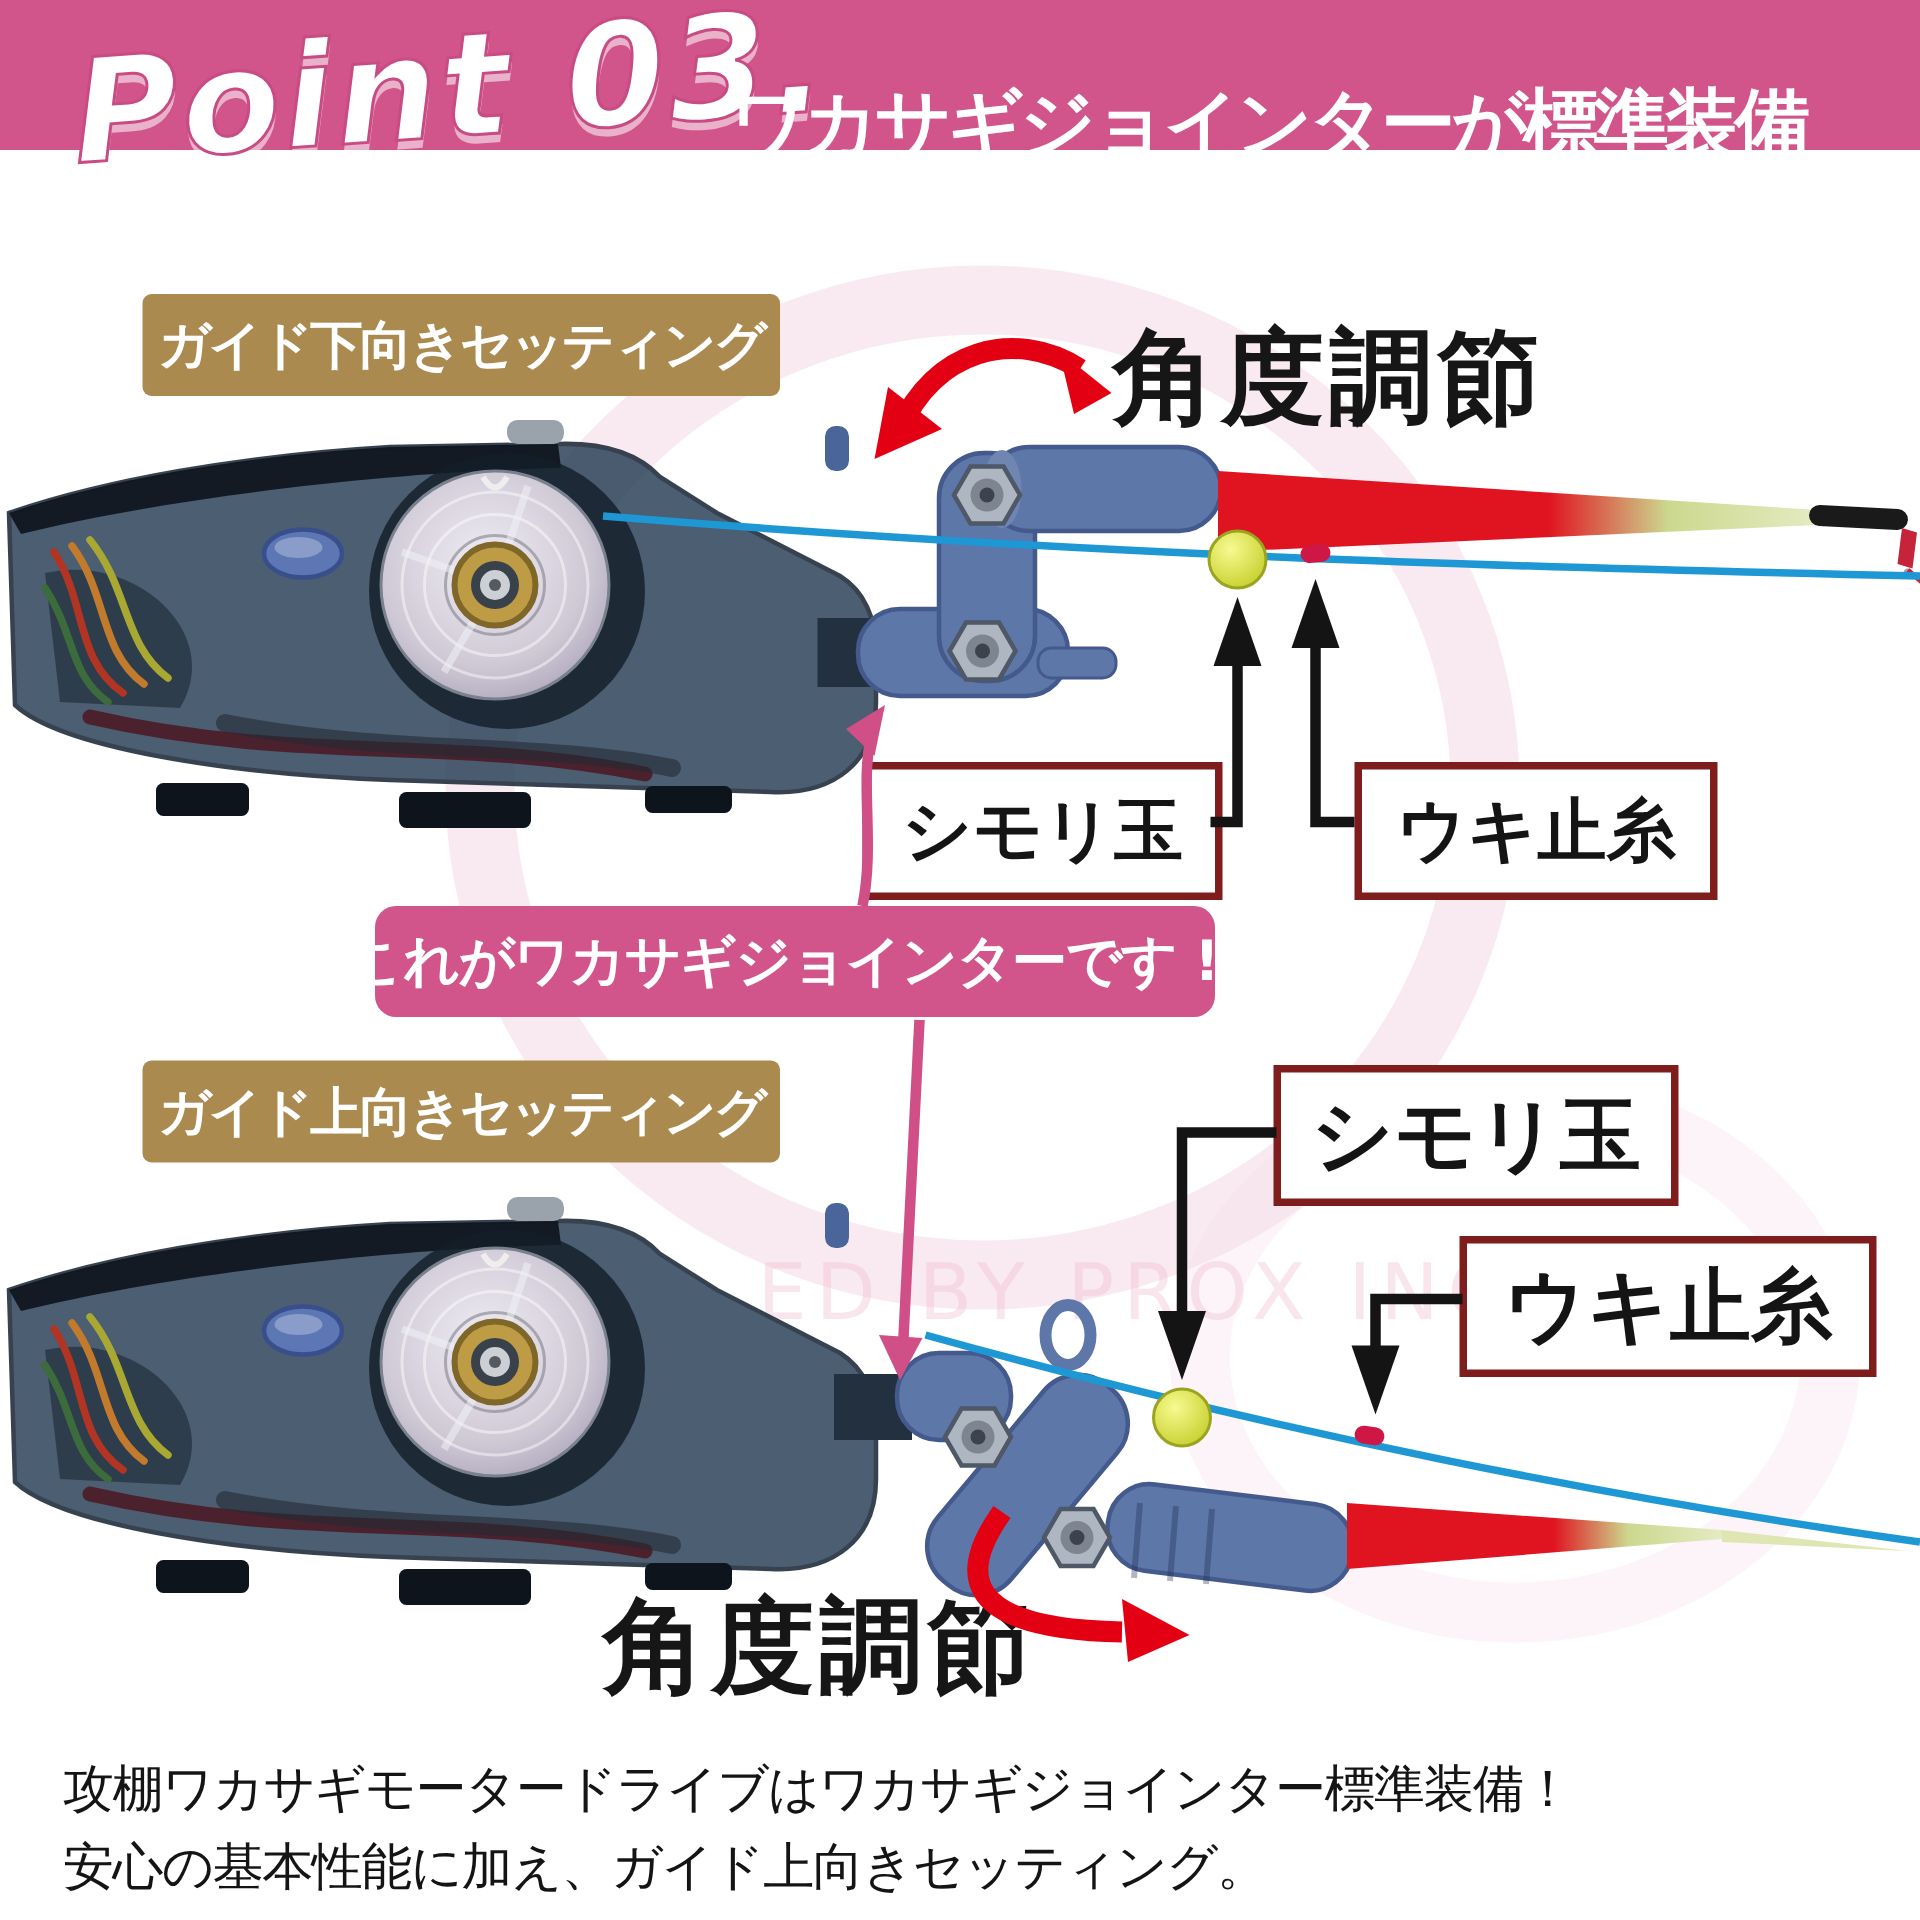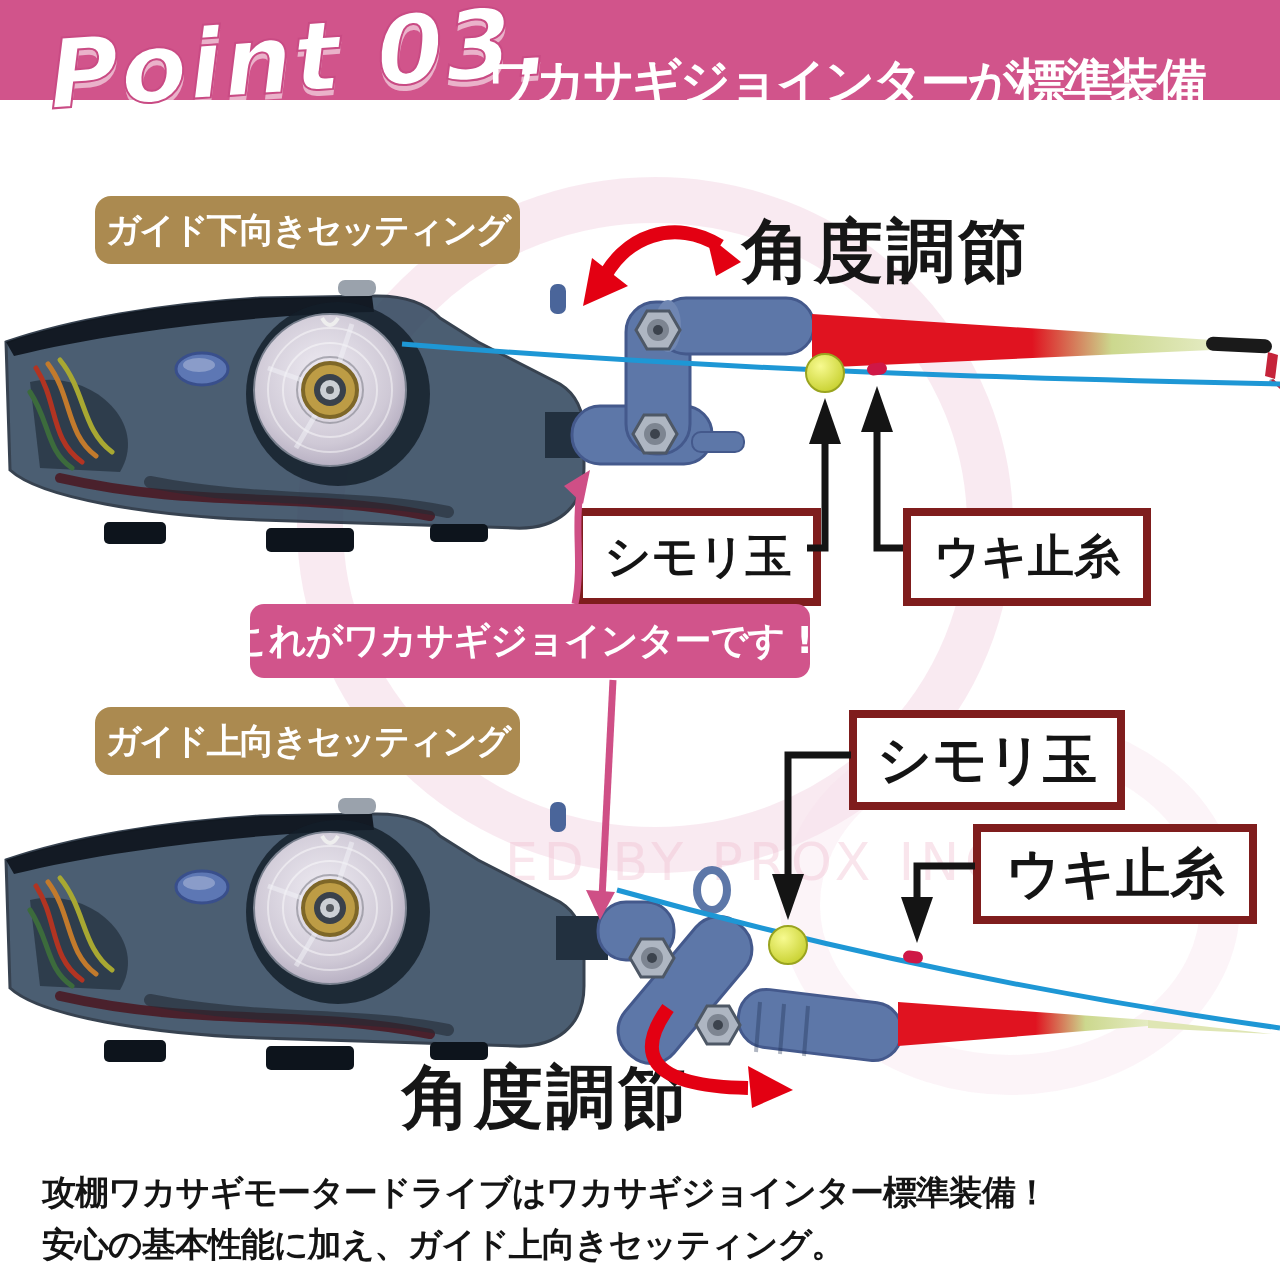--- a/index.html
+++ b/index.html
@@ -8,33 +8,33 @@
   .abs{position:absolute;}
   
   #banner{left:0;top:0;width:1280px;height:100px;background:#d1548b;}
   #point-no{left:48px;top:2px;font-size:96px;font-weight:bold;font-style:italic;color:#ffffff;
             transform:rotate(-4deg);letter-spacing:2px;-webkit-text-stroke:2px #c94b84;
             text-shadow:0 6px 0 rgba(255,255,255,.55);white-space:nowrap;z-index:30;}
   #header-title{left:487px;top:24px;font-size:50px;font-weight:bold;color:#ffffff;
             letter-spacing:-3px;white-space:nowrap;z-index:30;margin-top:25px;}
   
   .tanlabel{background:#ab8a50;color:#ffffff;font-size:35px;font-weight:bold;letter-spacing:-2px;
-            border-radius:16px;width:425px;height:68px;display:flex;align-items:center;
+            border-radius:6px;width:425px;height:68px;display:flex;align-items:center;
             justify-content:center;white-space:nowrap;z-index:20;}
   
   .kanji-big{font-size:69px;font-weight:bold;color:#161616;letter-spacing:3px;white-space:nowrap;z-index:20;}
   
-  .callout{background:#ffffff;border:8px solid #7f1d1d;color:#141414;font-weight:bold;
+  .callout{background:#ffffff;border:5px solid #7f1d1d;color:#141414;font-weight:bold;
            display:flex;align-items:center;justify-content:center;white-space:nowrap;z-index:22;}
   
   #jointer-note{left:250px;top:604px;width:560px;height:74px;background:#d1548b;border-radius:14px;
            color:#fff;font-size:37px;font-weight:bold;letter-spacing:-1px;display:flex;
            align-items:center;justify-content:center;white-space:nowrap;z-index:22;}
   
-  .footer-line{left:42px;font-size:34px;font-weight:bold;color:#141414;letter-spacing:-1px;
+  .footer-line{left:42px;font-size:34px;font-weight:normal;color:#141414;letter-spacing:-1px;
            white-space:nowrap;z-index:20;}
   
   #wm-text{left:505px;top:832px;font-size:52px;color:rgba(238,187,206,0.38);letter-spacing:6px;
            z-index:2;white-space:nowrap;}
   svg{display:block;}
   .photo{z-index:10;}
   #overlay{z-index:25;pointer-events:none;}
   #wm-ring{z-index:1;}
 </style>
 </head>

